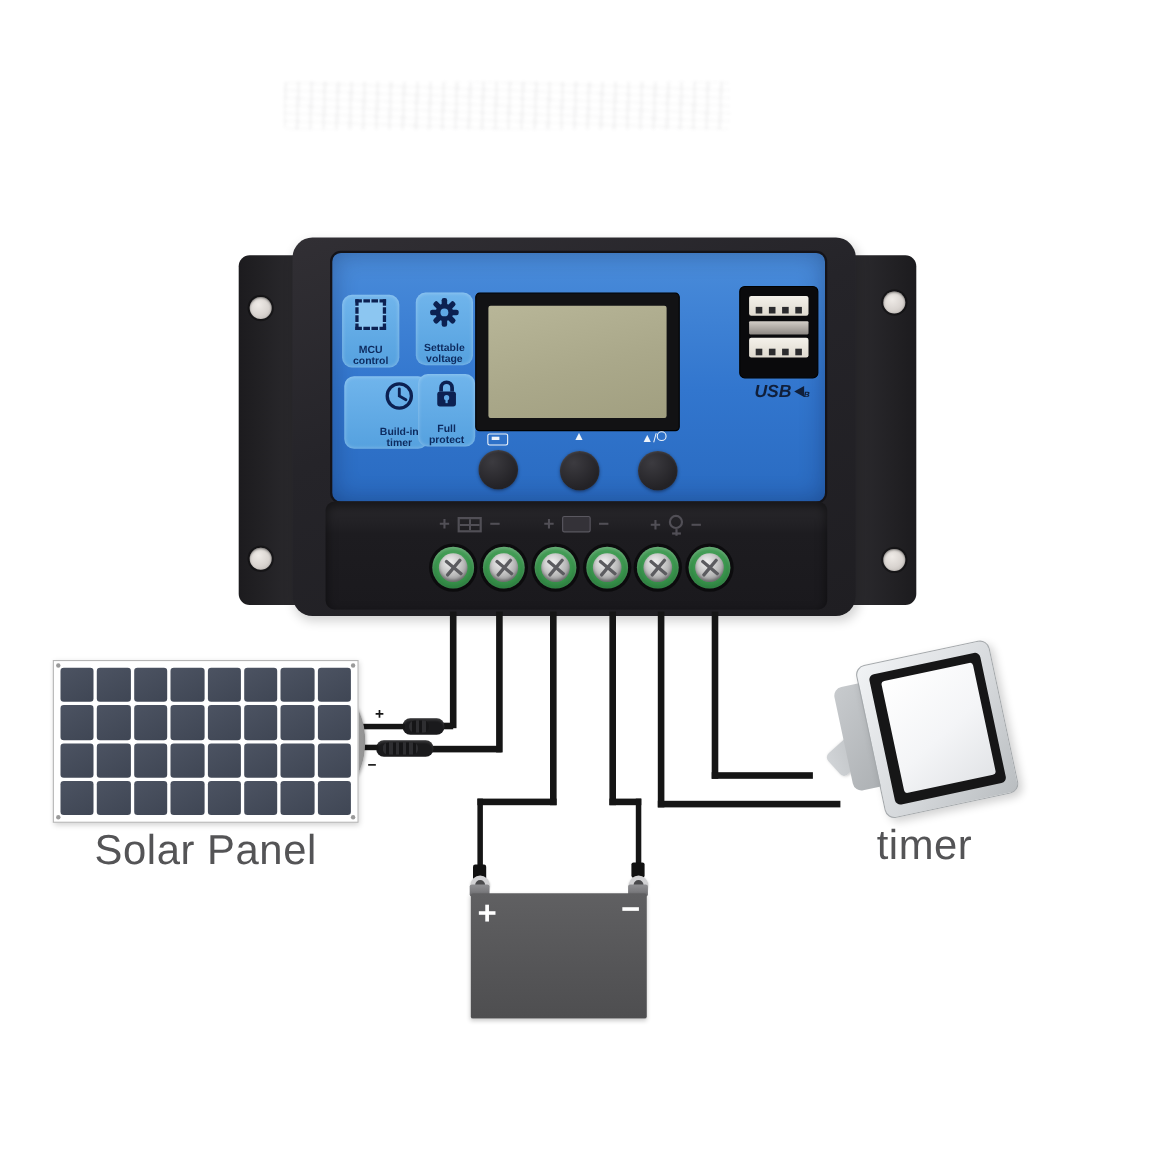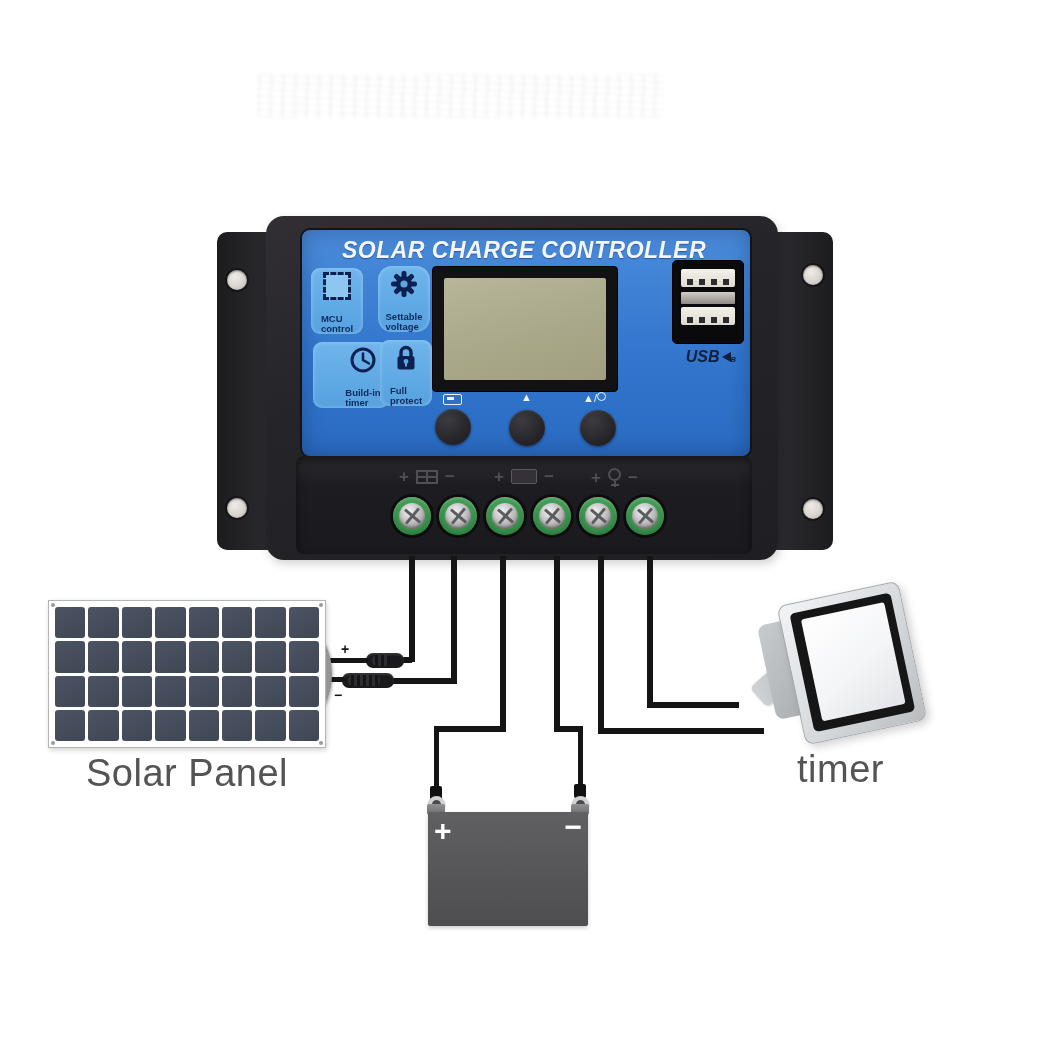--- a/index.html
+++ b/index.html
@@ -30,21 +30,21 @@
   .panel-title{position:absolute;left:300px;top:237px;width:448px;text-align:center;
         font-size:23px;font-weight:bold;font-style:italic;color:#f3f7fc;letter-spacing:.5px;
         text-shadow:0 1px 1px rgba(0,0,60,.35);}
 
   
   .badge{position:absolute;width:52px;height:62px;border-radius:9px;
         background:linear-gradient(180deg,#70b5ec 0%,#55a1df 100%);
         display:flex;flex-direction:column;align-items:center;justify-content:flex-start;padding-top:4px;
         box-shadow:inset 0 0 4px rgba(255,255,255,.35);}
   .badge .ic{height:30px;display:flex;align-items:center;justify-content:center;}
-  .badge .lb{font-size:9.5px;font-weight:bold;color:#0d2a5e;line-height:1.1;white-space:pre-line;margin-top:14px;}
+  .badge .lb{font-size:9.5px;font-weight:bold;color:#0d2a5e;text-align:center;line-height:1.1;white-space:pre-line;margin-top:14px;}
   .mcu-chip{width:22px;height:22px;border:3px dashed #0c2152;background:#8cc6f1;}
 
   
   .lcd-frame{position:absolute;left:432px;top:266px;width:184px;height:124px;background:#121214;
         border-radius:4px;border:1px solid #000;}
   .lcd-screen{position:absolute;left:11px;top:11px;width:162px;height:102px;border-radius:2px;
         background:linear-gradient(165deg,#b8b698 0%,#aaa88a 55%,#a19f80 100%);}
 
   
   .pbtn{position:absolute;width:36px;height:36px;border-radius:50%;
@@ -149,30 +149,29 @@
 
   <div class="flange left"></div>
   <div class="flange right"></div>
   <div class="hole" style="left:227px;top:270px;"></div>
   <div class="hole" style="left:227px;top:498px;"></div>
   <div class="hole" style="left:803px;top:265px;"></div>
   <div class="hole" style="left:803px;top:499px;"></div>
 
   <div class="case-body"></div>
   <div class="front-panel"></div>
-  <div class="panel-title">SOLAR CHARGE CONTROLLER</div>
 
   <div class="badge" style="left:311px;top:268px;">
     <span class="ic">
         <span class="mcu-chip"></span>
       </span>
     <span class="lb">MCU
 control</span>
   </div>
-  <div class="badge" style="left:378px;top:266px;border-radius:14px;">
+  <div class="badge" style="left:378px;top:266px;">
     <span class="ic">
       <svg width="28" height="28" viewBox="0 0 28 28">
           <g fill="#0c2152">
         <rect x="11.5" y="1" width="5" height="26" rx="2"></rect>
         <rect x="11.5" y="1" width="5" height="26" rx="2" transform="rotate(45 14 14)"></rect>
         <rect x="11.5" y="1" width="5" height="26" rx="2" transform="rotate(90 14 14)"></rect>
         <rect x="11.5" y="1" width="5" height="26" rx="2" transform="rotate(135 14 14)"></rect>
         <circle cx="14" cy="14" r="8"></circle>
           </g>
         <circle cx="14" cy="14" r="3.6" fill="#5fa7e4"></circle>

